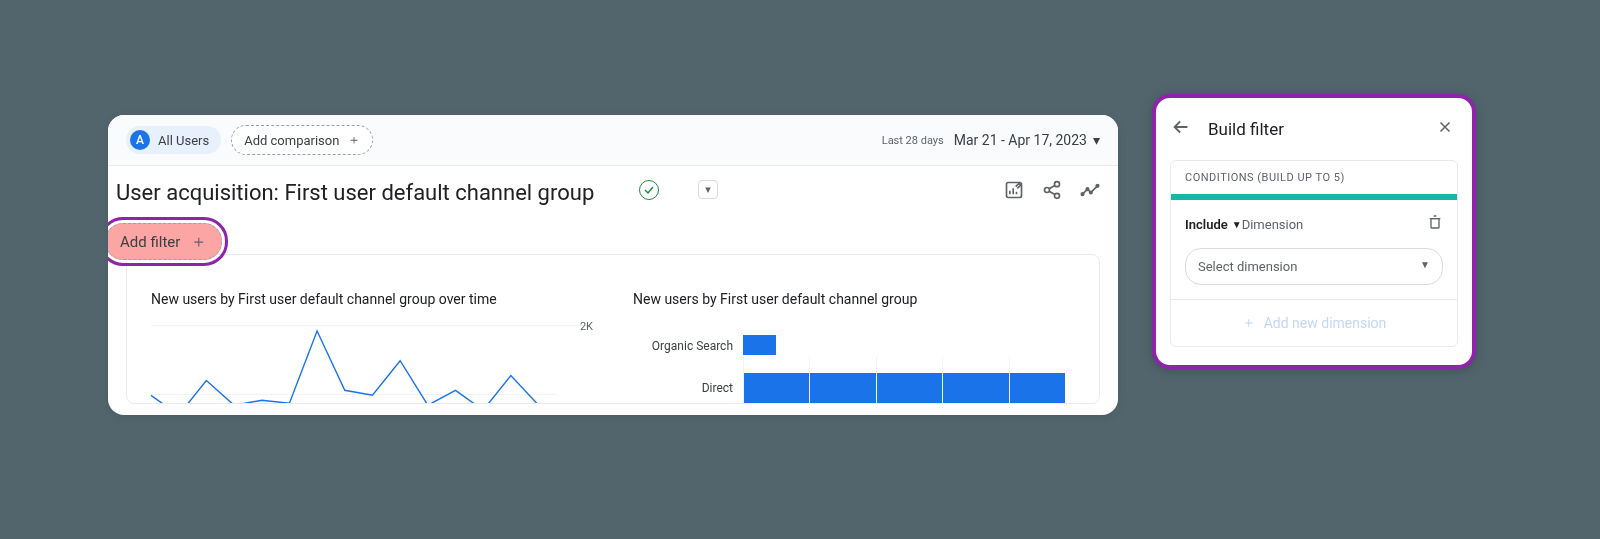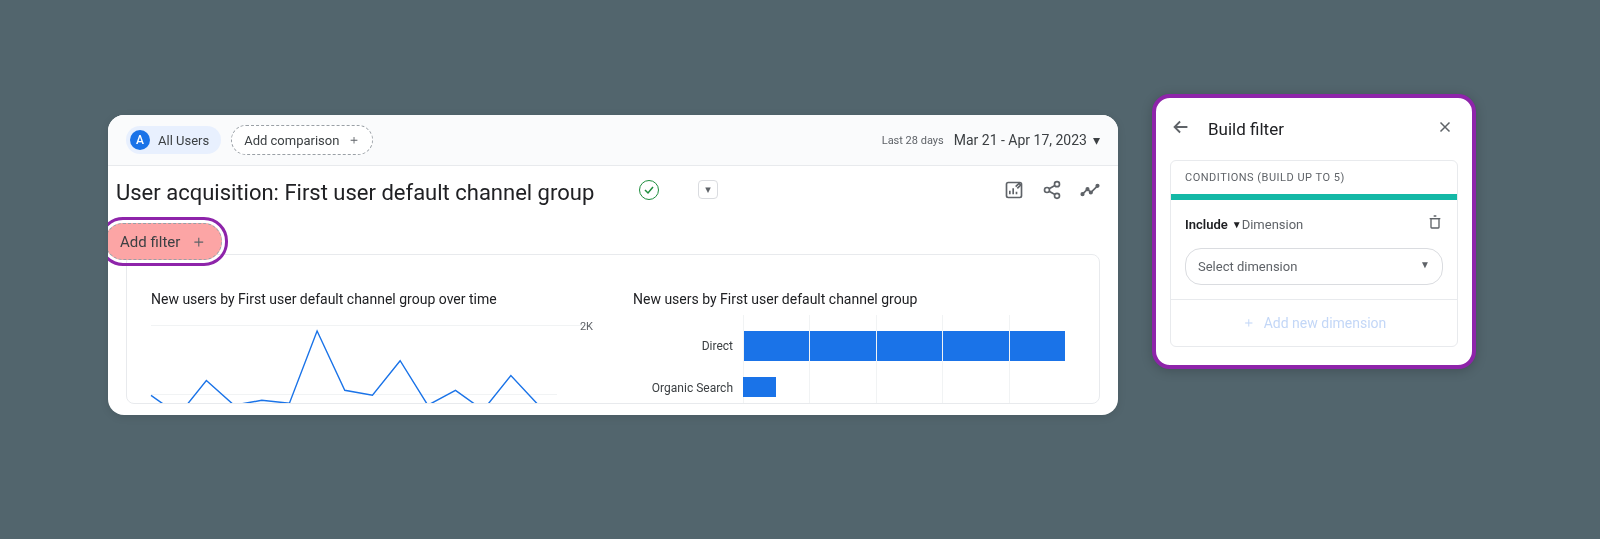--- a/index.html
+++ b/index.html
@@ -364,34 +364,34 @@
         <span class="ylabel" style="top:84px">1.5K</span>
         <svg viewBox="0 0 440 100" preserveAspectRatio="none">
           <polyline points="0,70 30,90 60,55 90,80 120,75 150,78 180,5 210,65 240,70 270,35 300,80 330,65 360,85 390,50 420,80" stroke="#1a73e8" stroke-width="1.5" fill="none"></polyline>
         </svg>
       </div>
     </div>
     <div class="chart-col">
       <div class="chart-title">New users by First user default channel group</div>
       <div class="bar-chart">
         <div class="bar-row">
+          <div class="bar-label">Organic Search</div>
+          <div class="bar-track">
+            <div class="bar-fill" style="width:10%;height:20px;margin-top:10px"></div>
+          </div>
+        </div>
+        <div class="bar-row">
           <div class="bar-label">Direct</div>
           <div class="bar-track">
             <div class="bar-grid" style="left:0"></div>
             <div class="bar-grid" style="left:20%"></div>
             <div class="bar-grid" style="left:40%"></div>
             <div class="bar-grid" style="left:60%"></div>
             <div class="bar-grid" style="left:80%"></div>
             <div class="bar-fill" style="width:97%"></div>
-          </div>
-        </div>
-        <div class="bar-row">
-          <div class="bar-label">Organic Search</div>
-          <div class="bar-track">
-            <div class="bar-fill" style="width:10%;height:20px;margin-top:10px"></div>
           </div>
         </div>
       </div>
     </div>
   </div>
 </div>
 
 <div class="filter-panel">
   <div class="filter-header">
     <span class="back">

